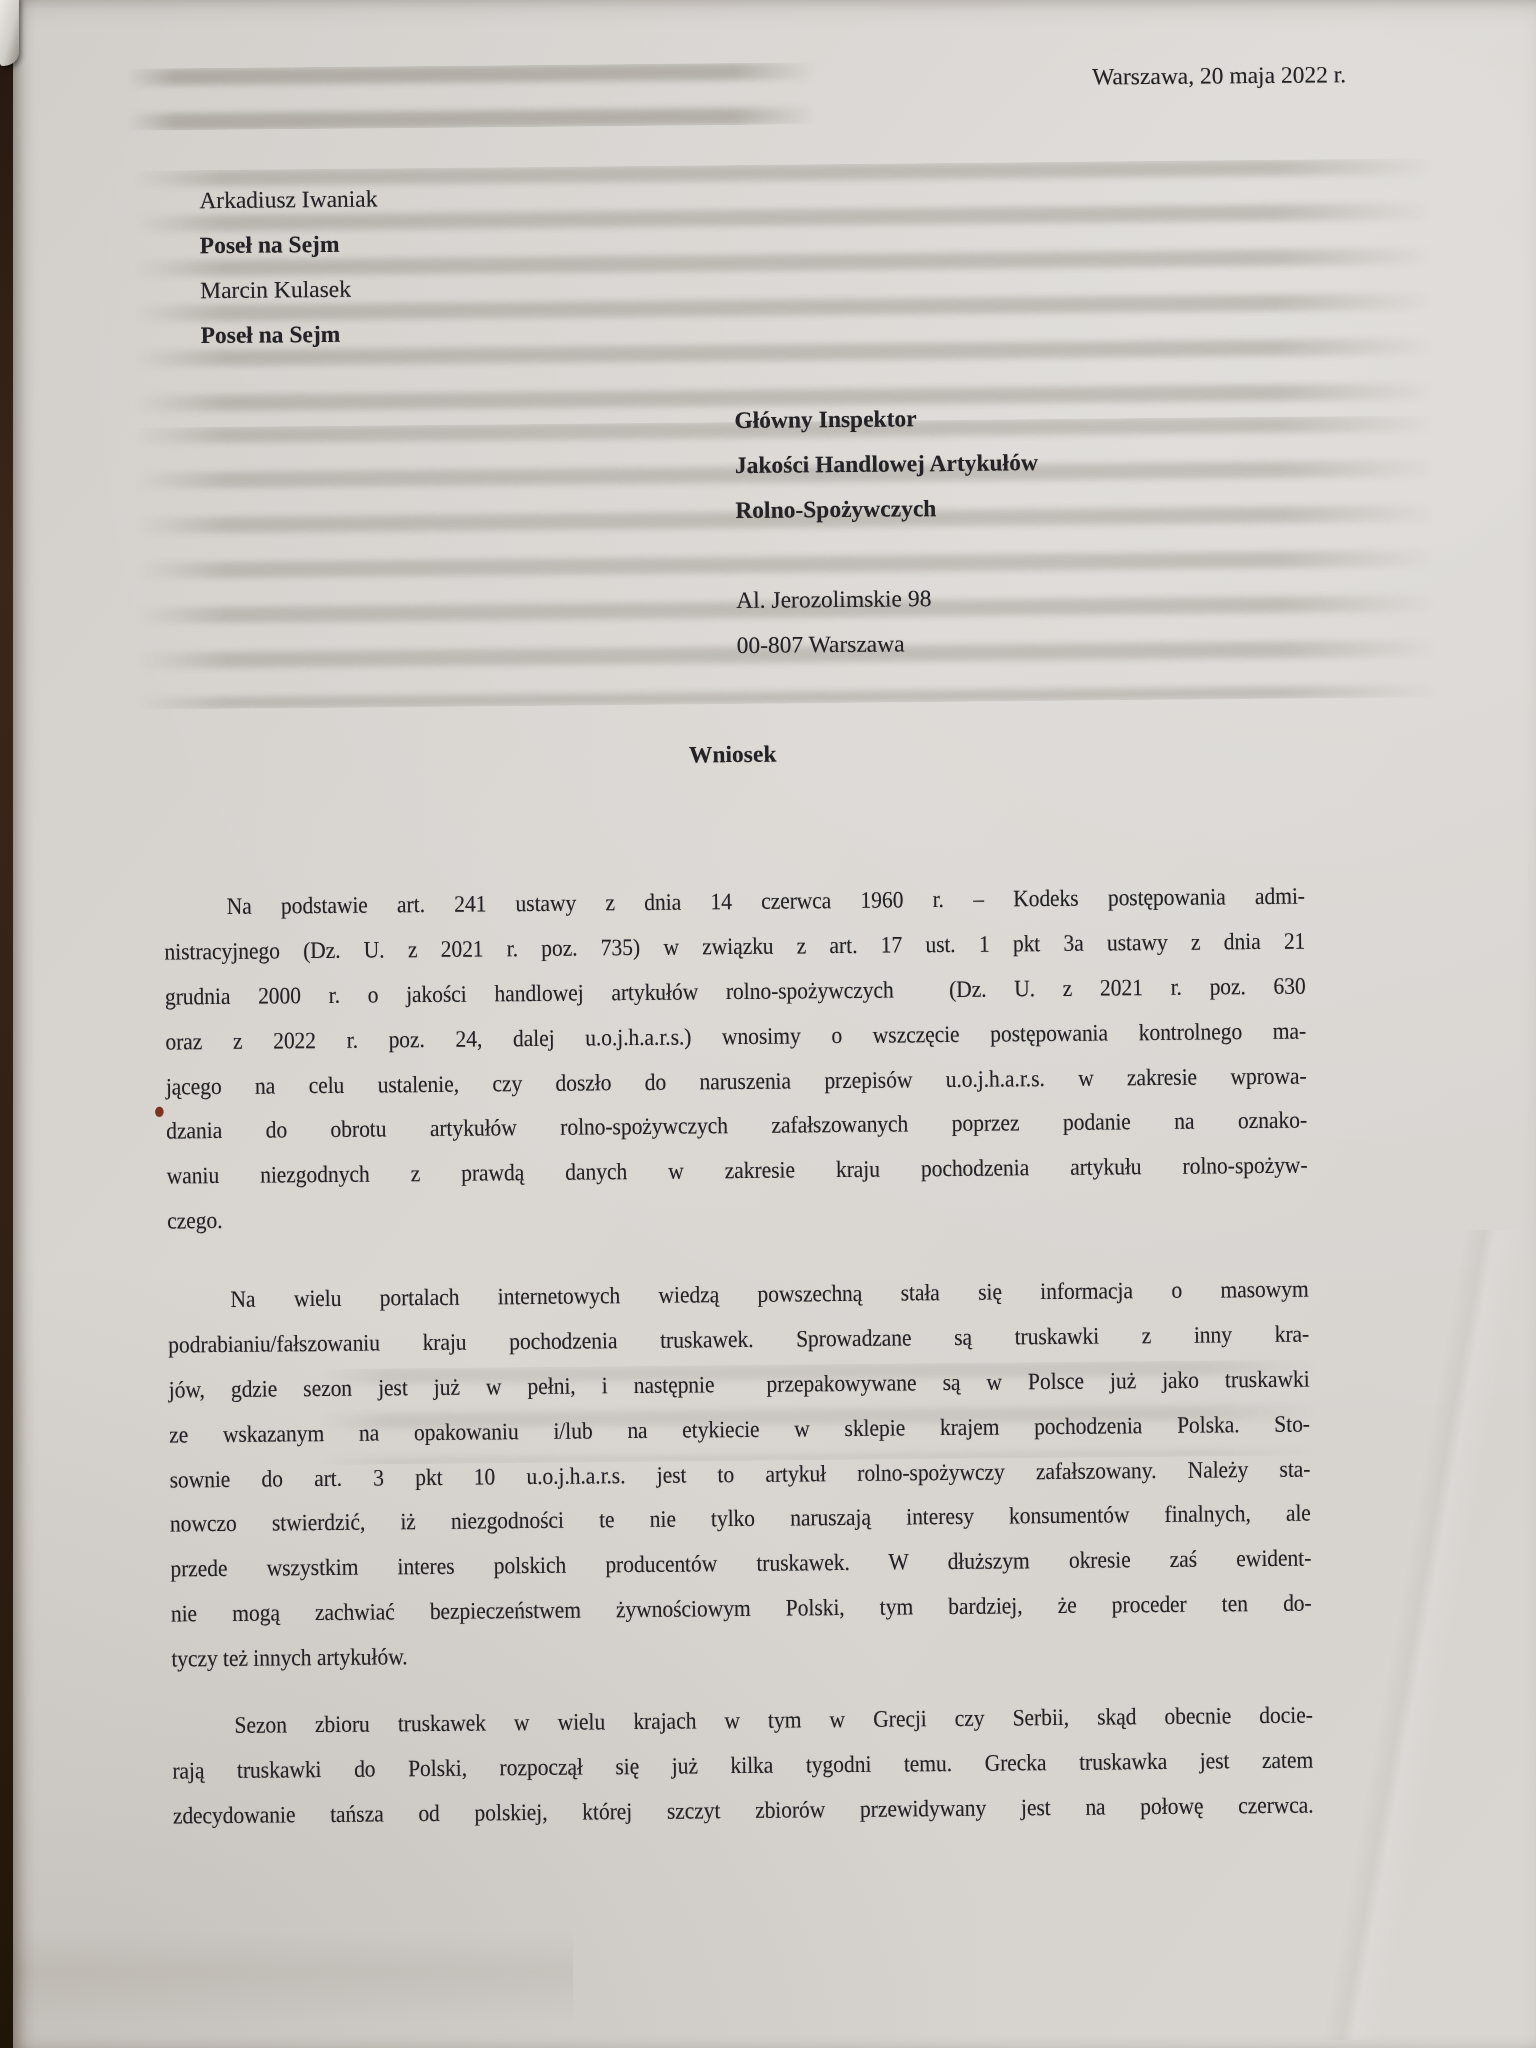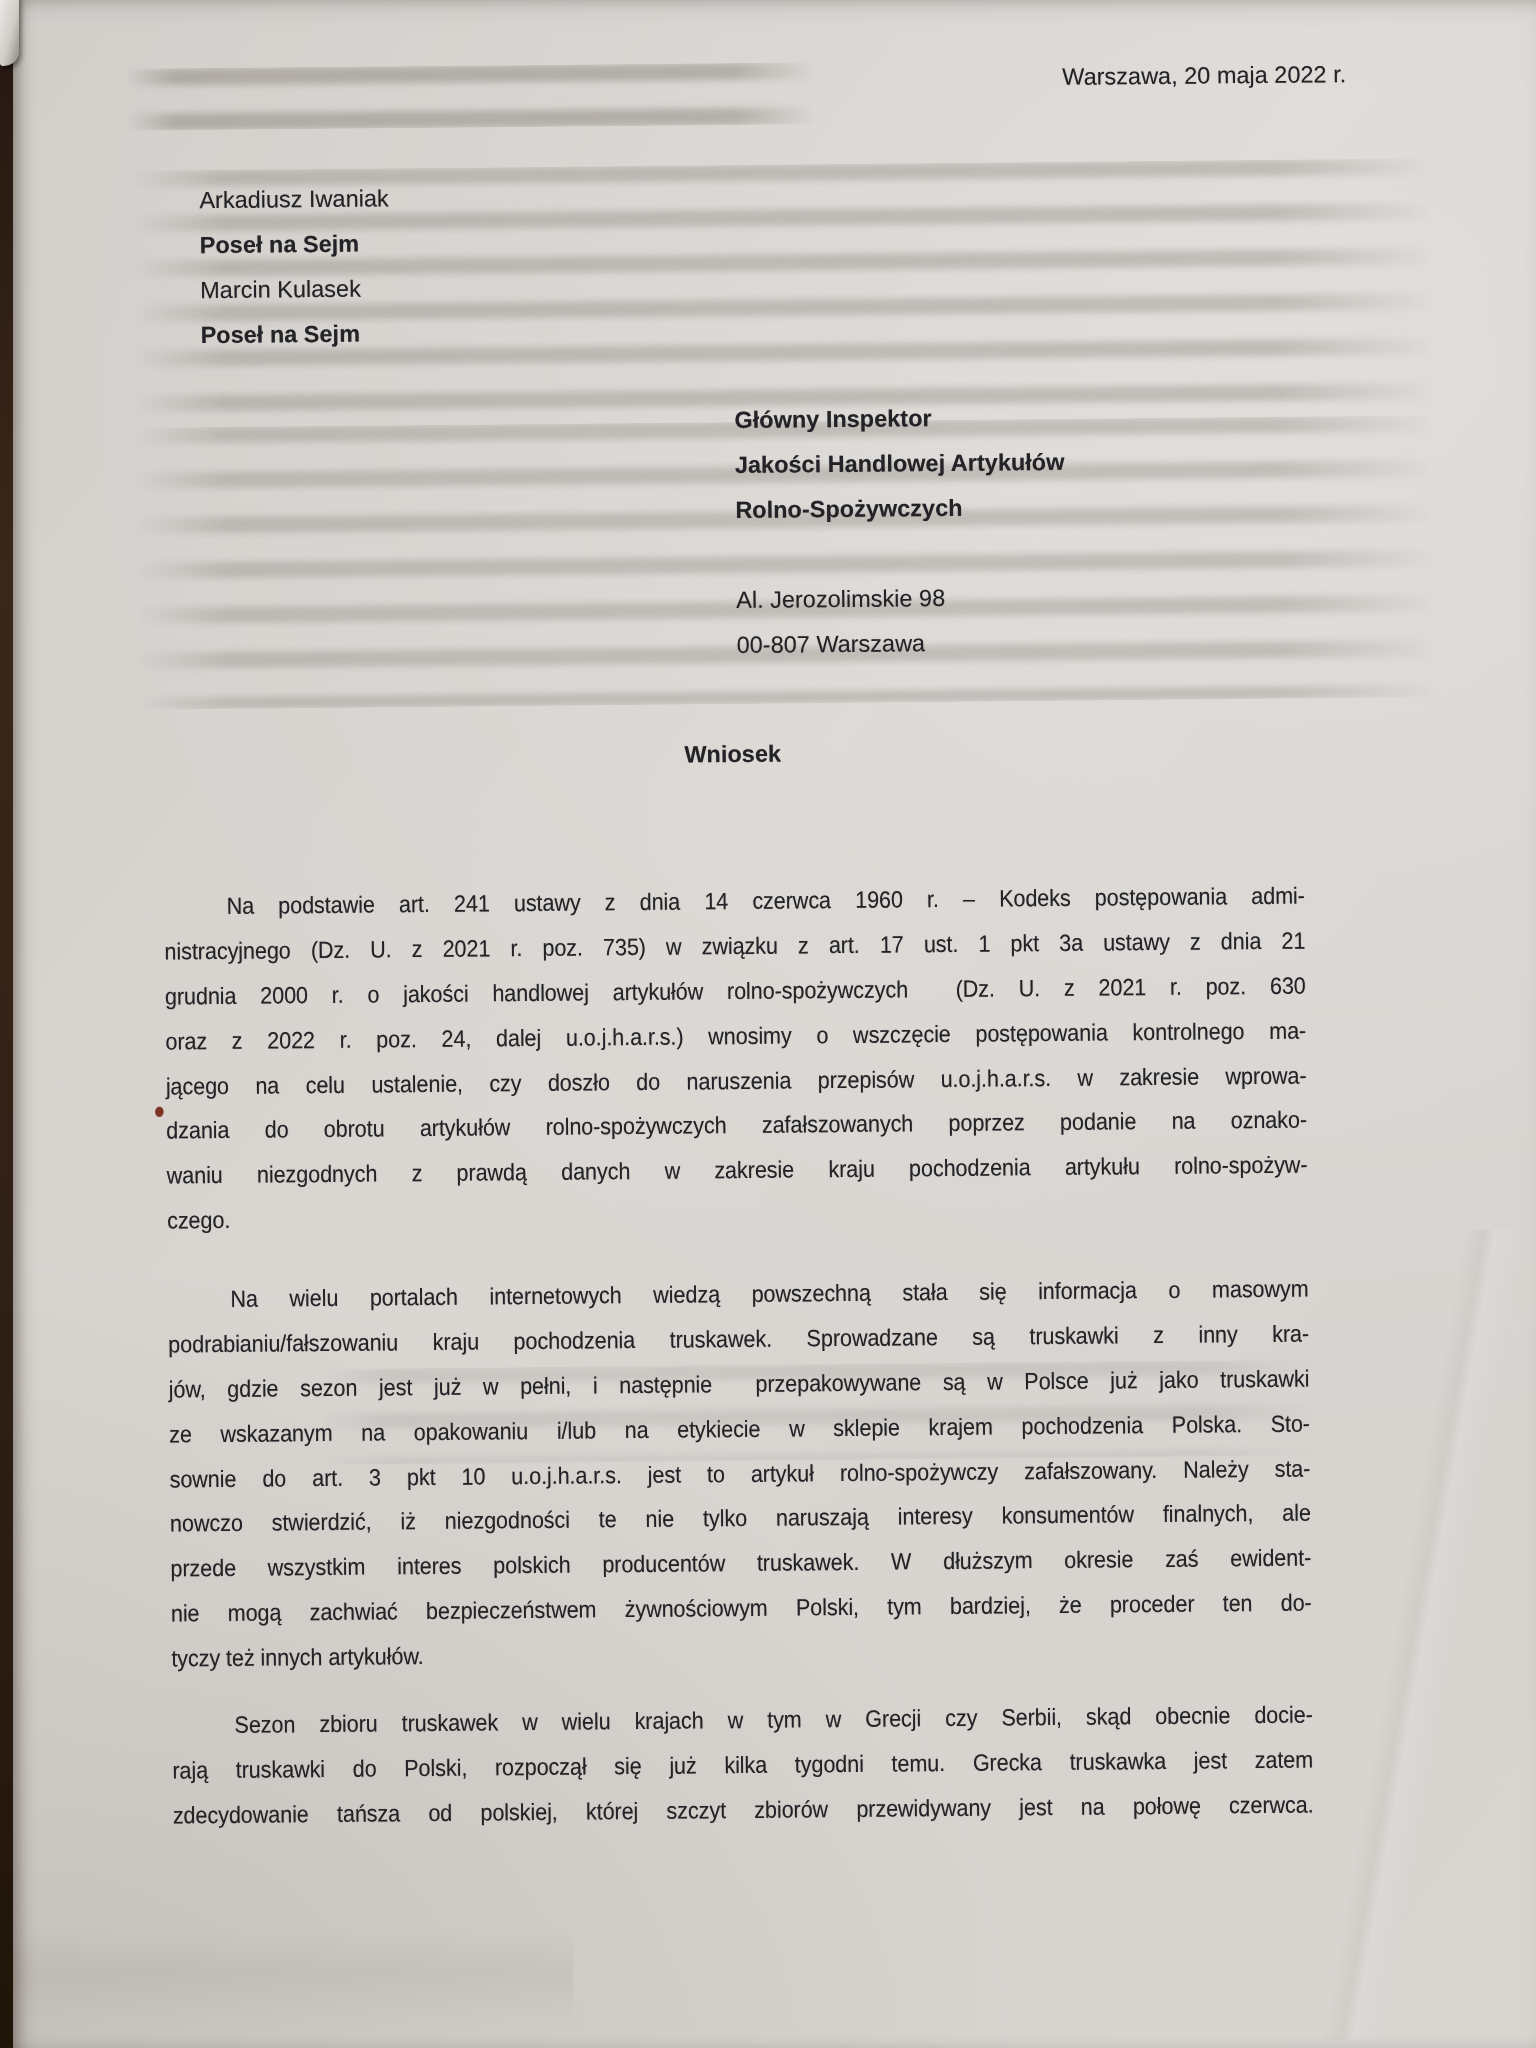--- a/index.html
+++ b/index.html
@@ -1,19 +1,19 @@
 <!DOCTYPE html>
 <html lang="pl"><head>
 <meta charset="utf-8">
 <style>
   html,body{margin:0;padding:0;background:#1a120b;}
   .photo{
     position:relative;width:1536px;height:2048px;overflow:hidden;
     background:#31210f;
-    font-family:Liberation Sans, sans-serif;
+    font-family:Liberation Serif, serif;
   }
   
   .edge-strip{
     position:absolute;left:0;top:0;width:16px;height:100%;z-index:1;
     background:linear-gradient(to bottom,#241811,#3a2719 28%,#2e1f15 68%,#201509);
   }
   
   .paper{
     position:absolute;left:13px;top:0;right:0;bottom:0;z-index:2;
     background:

